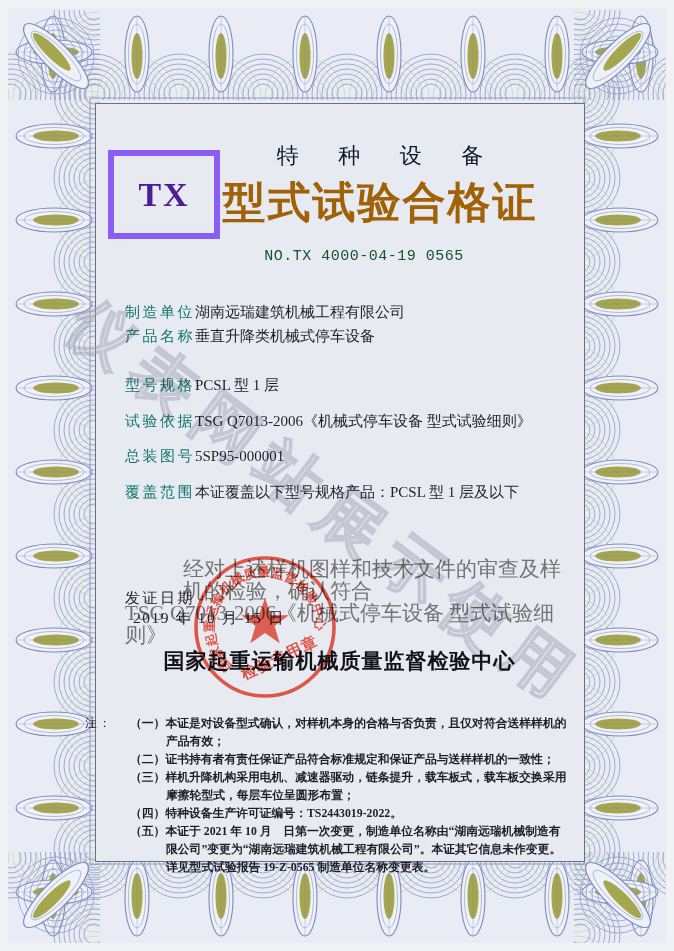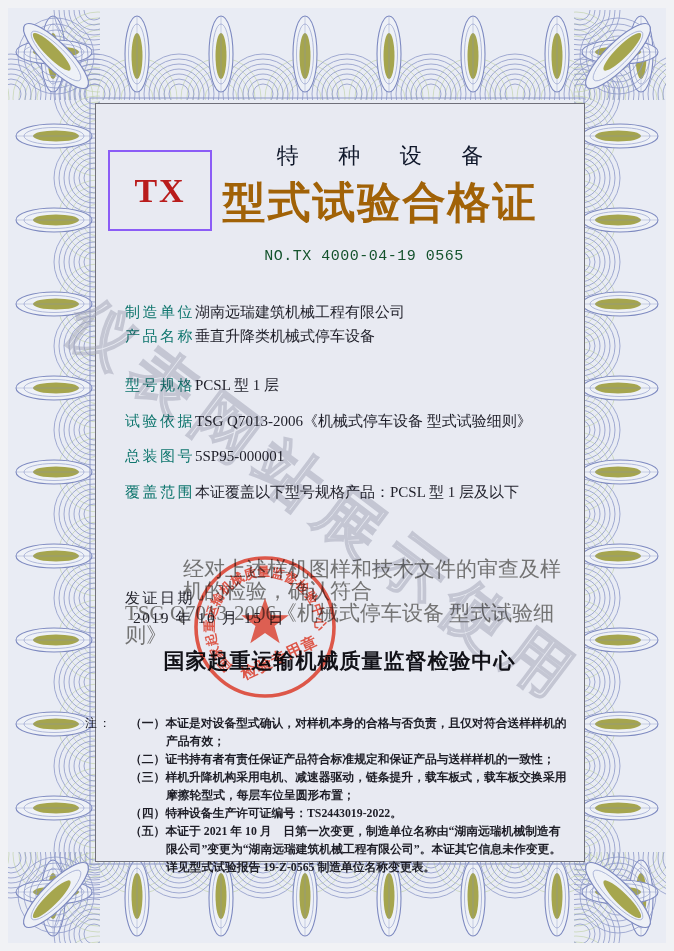--- a/index.html
+++ b/index.html
@@ -10,22 +10,22 @@
     color:#23232b;
   }
   .border-svg{position:absolute;inset:0;z-index:0;}
   .panel{
     position:absolute;left:95px;top:103px;width:488px;height:757px;
     background:#e8eaf2;border:1px solid #6f6f79;z-index:1;
   }
   .content{position:absolute;inset:0;z-index:2;}
   .tx-box{
     position:absolute;left:108px;top:150px;width:100px;height:77px;
-    border:2px solid #8b5cf6;display:flex;align-items:center;justify-content:center;
-    font-size:34px;font-weight:bold;letter-spacing:2px;color:#b91c1c;background:transparent;
+    border:6px solid #8b5cf6;display:flex;align-items:center;justify-content:center;
+    font-size:34px;font-weight:bold;letter-spacing:2px;color:#4c1d95;background:transparent;
   }
   .title-block{position:absolute;left:170px;top:141px;width:420px;text-align:center;}
   .title-cat{font-size:22px;letter-spacing:17px;padding-left:17px;color:#0f172a;}
   .title-main{font-size:43px;font-weight:bold;letter-spacing:2px;margin-top:3px;color:#a16207;white-space:nowrap;}
   .cert-no{
     position:absolute;left:154px;top:248px;width:420px;text-align:center;
     font-family:"Liberation Mono","DejaVu Sans Mono",monospace;
     font-size:15px;letter-spacing:.5px;color:#14532d;
   }
   .field{position:absolute;left:125px;width:452px;display:flex;font-size:15px;line-height:20px;}

